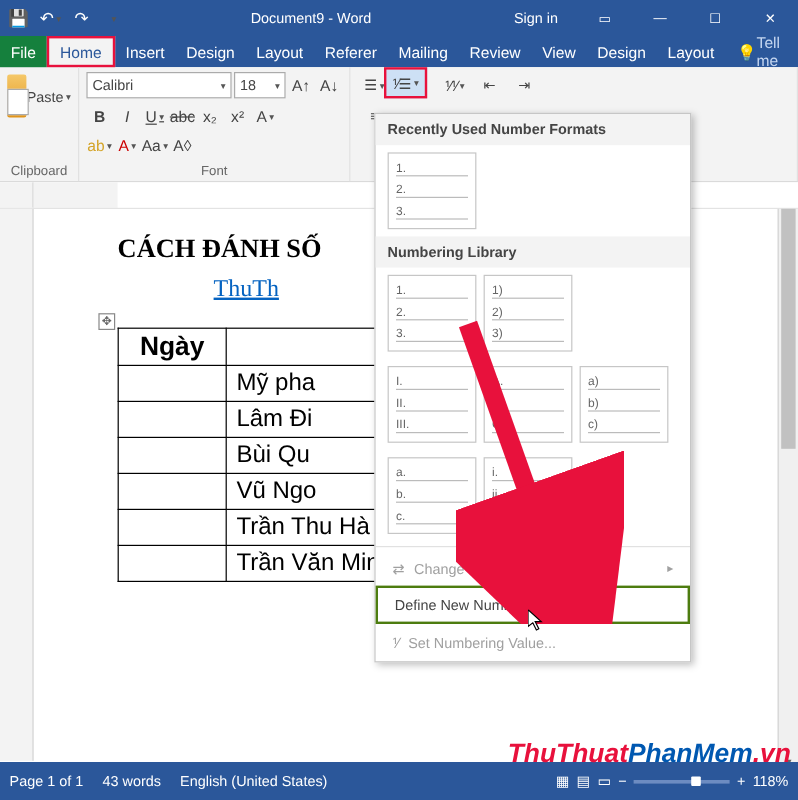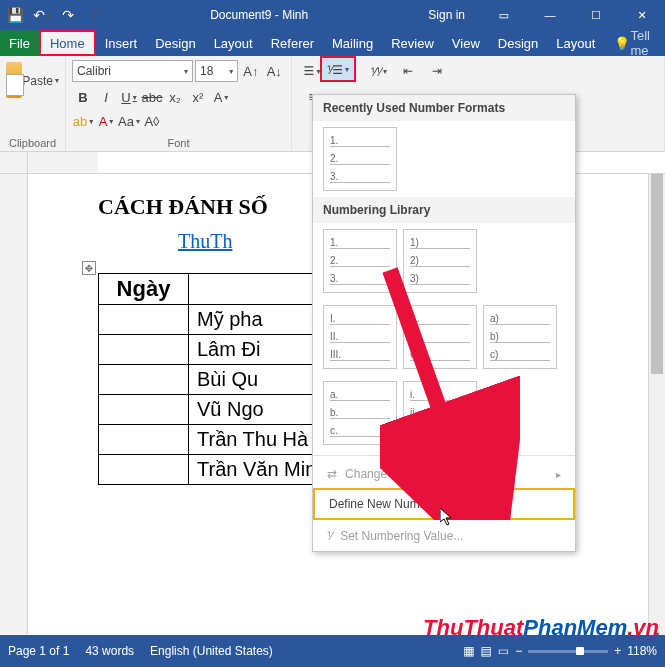--- a/index.html
+++ b/index.html
@@ -67,21 +67,21 @@
 
 .num-dropdown { position: absolute; top: 94px; left: 312px; width: 264px; background: #fff; border: 1px solid #c6c6c6; box-shadow: 2px 2px 6px rgba(0,0,0,0.25); z-index: 100; }
 .nd-section-label { padding: 6px 10px; font-size: 12px; color: #444; font-weight: 600; background: #f3f3f3; }
 .nd-row { display: flex; gap: 6px; padding: 6px 10px; }
 .nd-item { width: 74px; height: 64px; border: 1px solid #c6c6c6; background: #fff; padding: 4px 6px; font-size: 10px; color: #666; display: flex; flex-direction: column; justify-content: space-around; }
 .nd-item.none { align-items: center; justify-content: center; border: 2px solid #aaa; font-size: 12px; color: #444; }
 .nd-line { border-bottom: 1px solid #bbb; white-space: nowrap; }
 .nd-sep { height: 1px; background: #e1e1e1; margin: 4px 0; }
 .nd-menu-item { padding: 7px 14px; font-size: 12px; color: #444; display: flex; align-items: center; gap: 8px; }
 .nd-menu-item.disabled { color: #a0a0a0; }
-.nd-menu-item.hl { border: 2px solid #eab308; background: #fff; }
+.nd-menu-item.hl { border: 2px solid #4d7c0f; background: #fff; }
 .nd-menu-item .arrow { margin-left: auto; font-size: 10px; }
 
 
 .red-arrow { position: absolute; top: 260px; left: 380px; pointer-events: none; z-index: 200; }
 
 
 .statusbar { position: absolute; bottom: 0; left: 0; right: 0; height: 32px; background: #2b579a; color: #fff; display: flex; align-items: center; font-size: 12px; padding: 0 8px; gap: 16px; }
 .statusbar .right { margin-left: auto; display: flex; gap: 6px; align-items: center; }
 .zoom-slider { width: 80px; height: 3px; background: #6d8cc1; position: relative; }
 .zoom-slider::after { content: ''; position: absolute; left: 60%; top: -3px; width: 8px; height: 8px; background: #fff; border-radius: 1px; }
@@ -103,21 +103,21 @@
 
 <div class="titlebar">
   <div class="titlebar-left">
     <div class="tb-icon">💾</div>
     <div class="tb-icon">↶<span class="chev">▾</span></div>
     <div class="tb-icon">↷</div>
     <div class="tb-icon">
         <span class="chev">▾</span>
       </div>
   </div>
-  <div class="titlebar-center">Document9 - Minh</div>
+  <div class="titlebar-center">Document9 - Word</div>
   <div class="titlebar-right">
     <div class="signin">Sign in</div>
     <div class="win-btn">▭</div>
     <div class="win-btn">—</div>
     <div class="win-btn">☐</div>
     <div class="win-btn">✕</div>
   </div>
 </div>
 
 <div class="ribbon-tabs">

